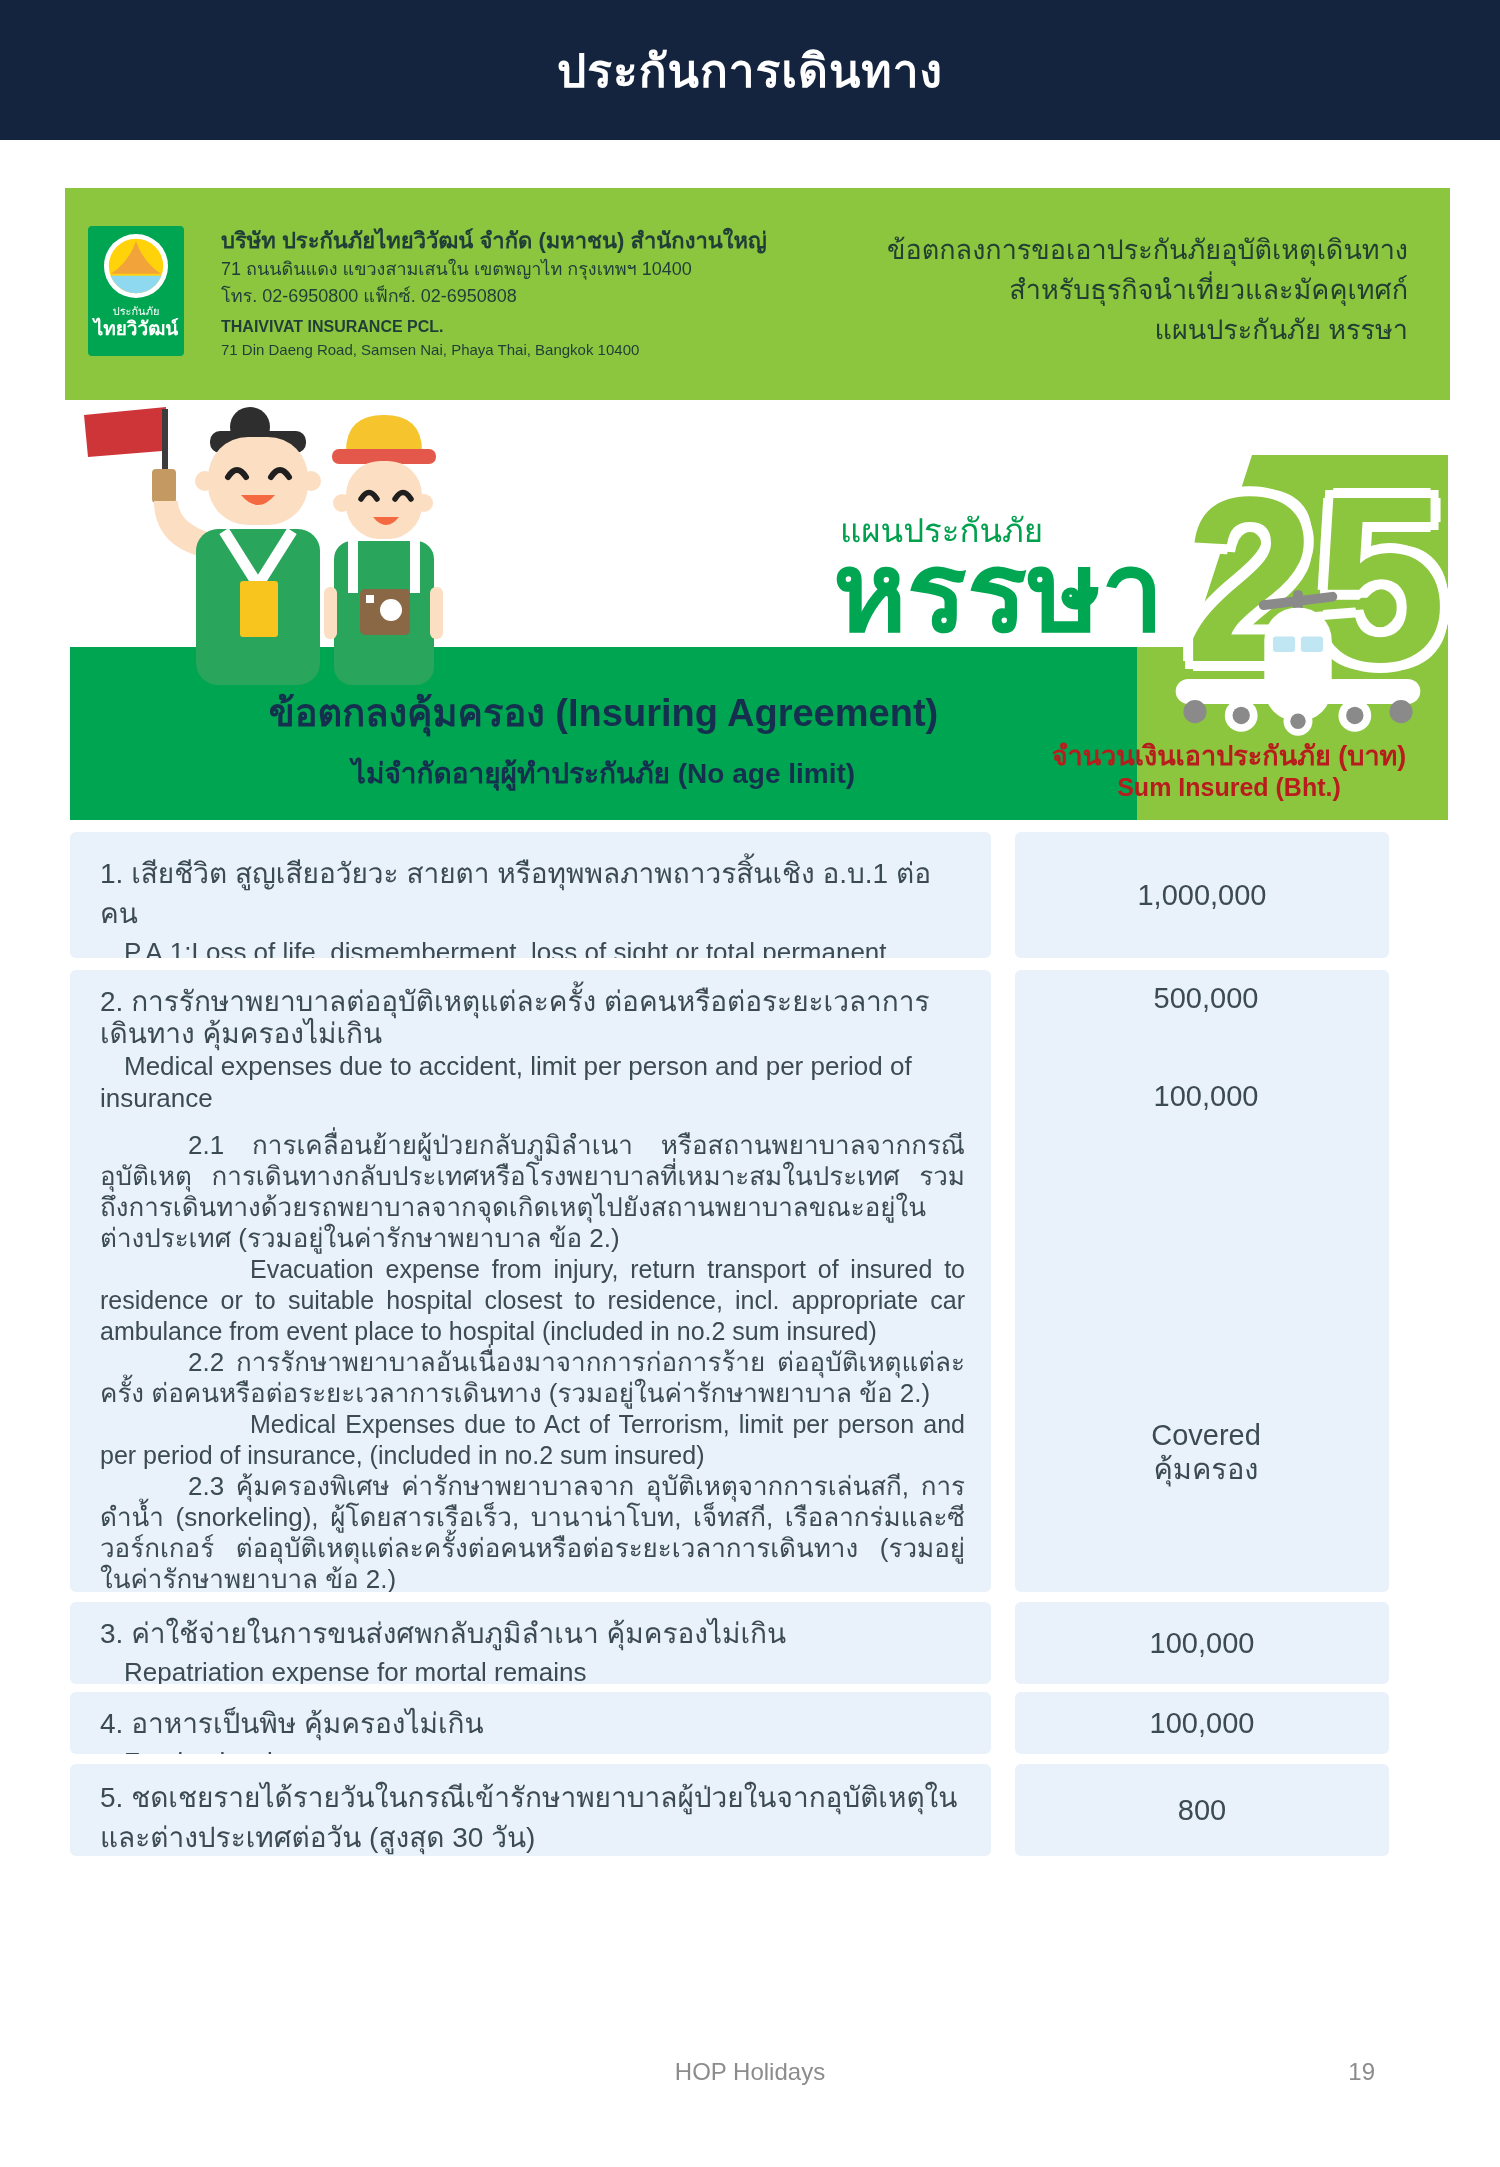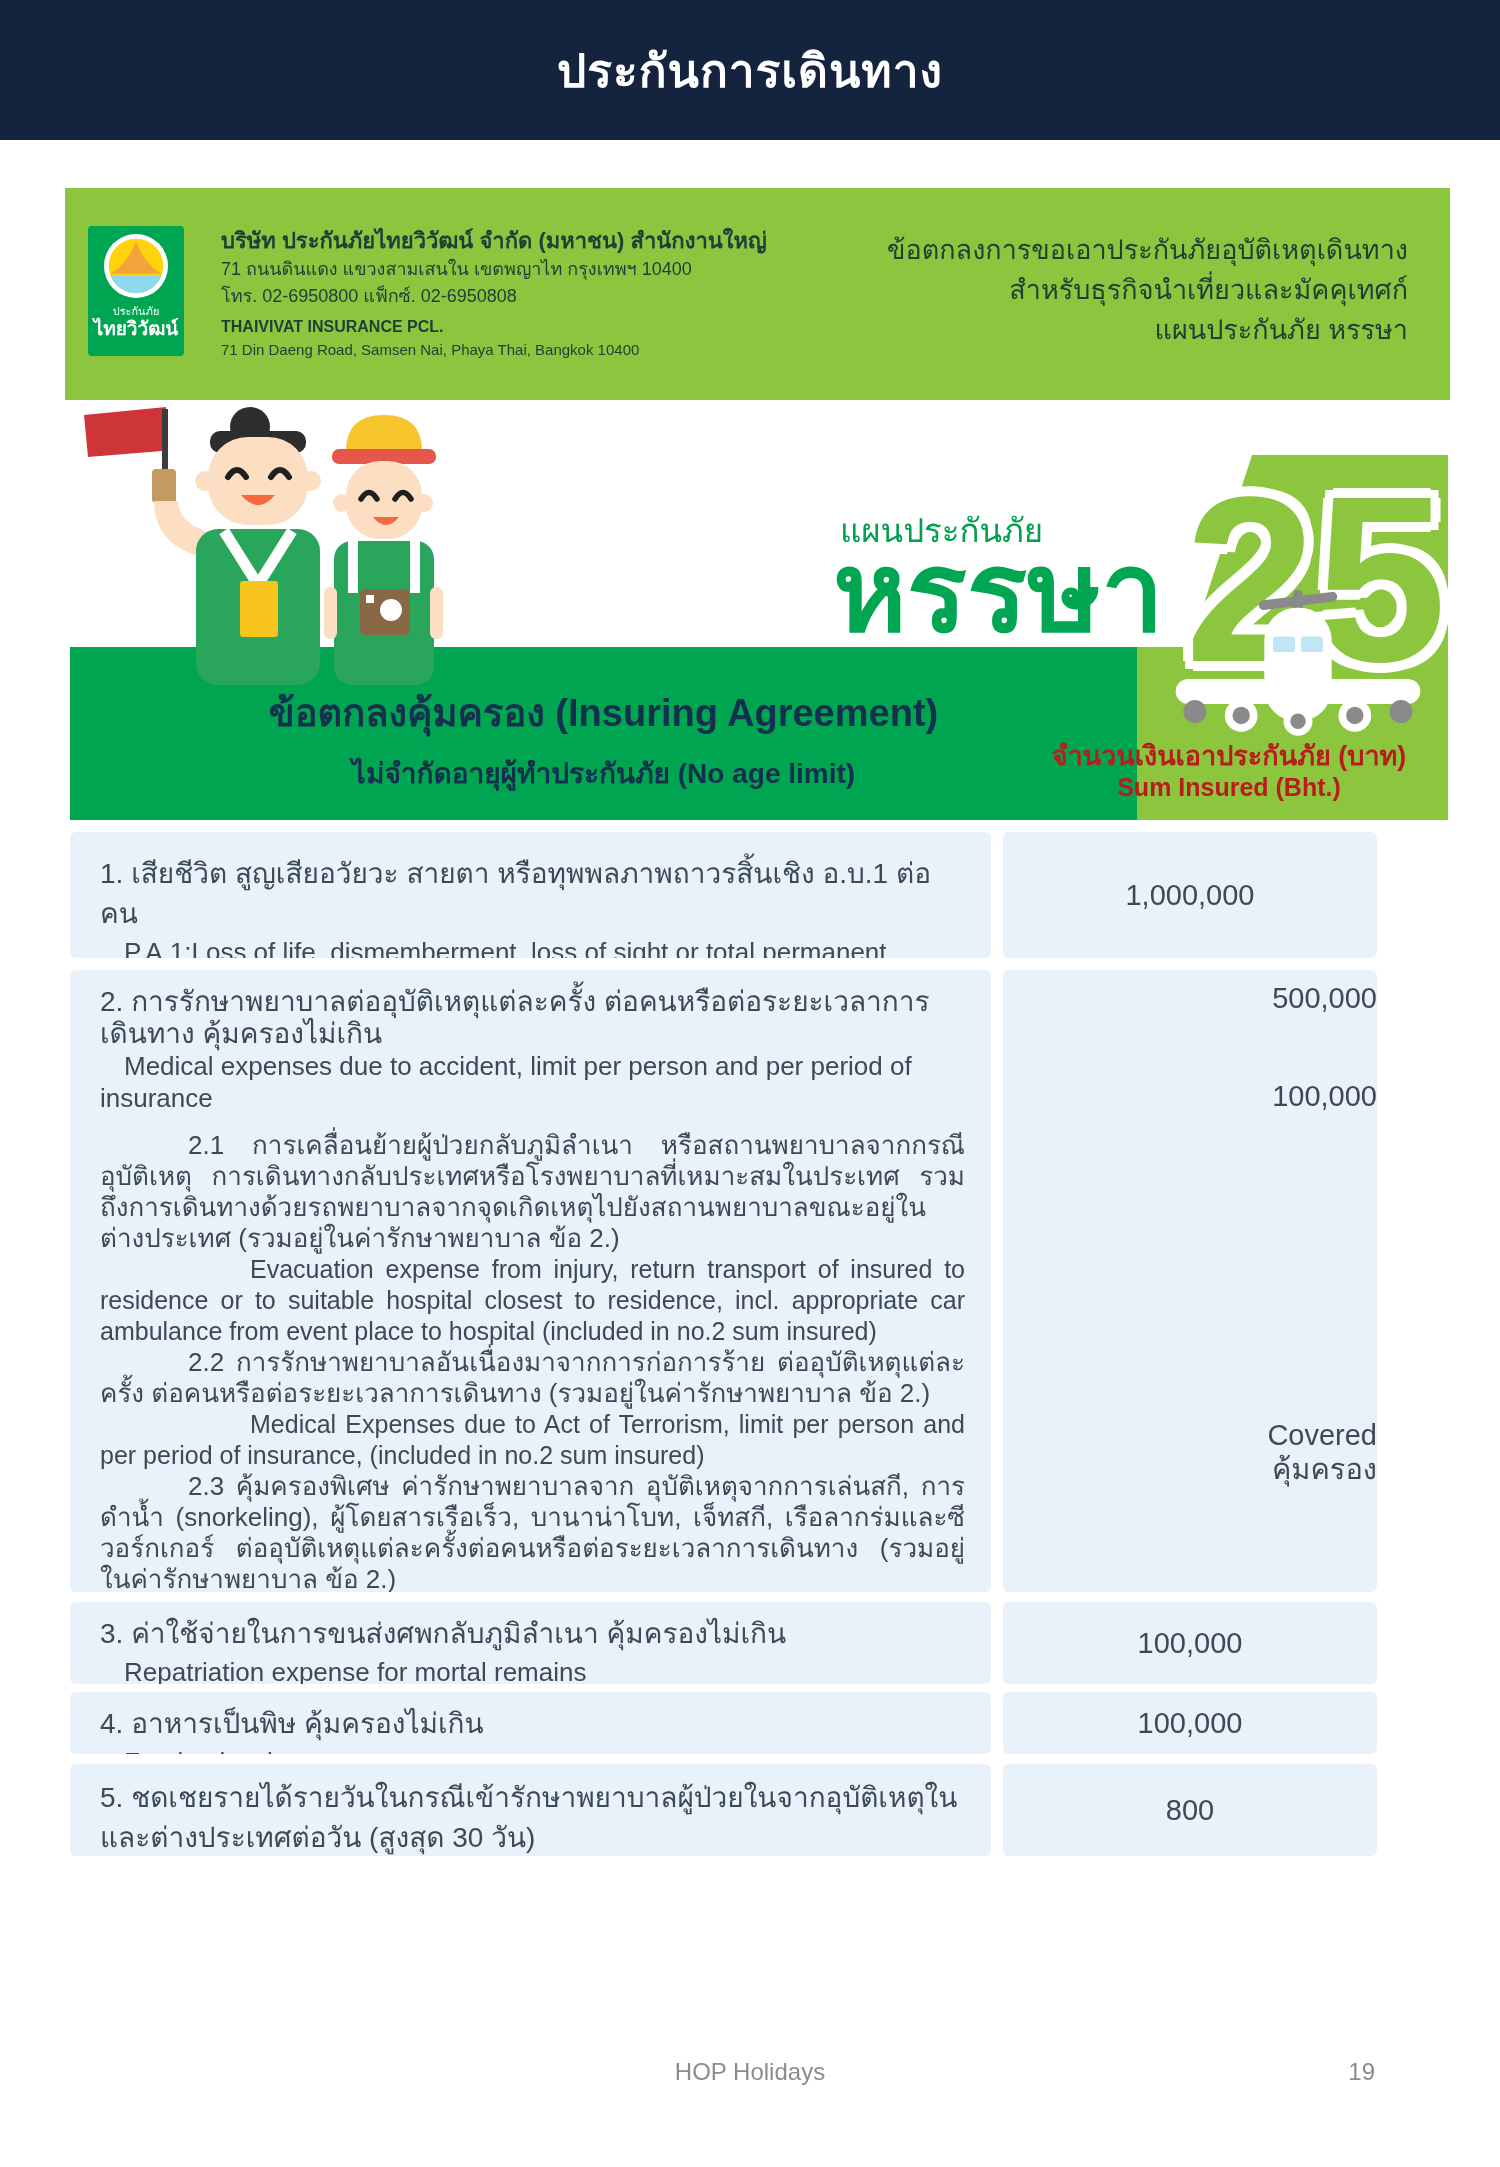--- a/index.html
+++ b/index.html
@@ -48,39 +48,39 @@
   
   .tbl-header{position:absolute;left:70px;top:647px;width:1067px;height:173px;background:#00A551;
      display:flex;flex-direction:column;align-items:center;justify-content:center;gap:8px;padding-top:10px;box-sizing:border-box;z-index:2;}
   .tbl-header .h1{font-size:38px;font-weight:bold;color:#152F4F;}
   .tbl-header .h2{font-size:28px;font-weight:bold;color:#152F4F;}
 
   
   .trow{position:absolute;left:70px;width:1374px;display:flex;}
   .cell-l{width:921px;background:#E9F2FA;border-radius:6px;box-sizing:border-box;
           padding:22px 26px 0 30px;color:#3C4A53;overflow:hidden;}
-  .cell-r{width:374px;margin-left:12px;background:#E9F2FA;border-radius:6px;
+  .cell-r{width:374px;margin-left:24px;background:#E9F2FA;border-radius:6px;
           display:flex;align-items:center;justify-content:center;position:relative;
           font-size:29px;color:#3C4A53;}
   .row1{top:832px;height:126px;}
   .row2{top:970px;height:622px;}
   .row3{top:1602px;height:82px;}
   .row4{top:1692px;height:62px;}
   .row5{top:1764px;height:92px;}
   .row3 .cell-l,.row4 .cell-l{padding-top:12px;}
   .row5 .cell-l{padding-top:14px;}
   .cell-l p{margin:0;}
   .th-line{font-size:28px;line-height:40px;}
   .en-line{font-size:26px;line-height:36px;text-indent:24px;}
   .row2 .cell-l{padding-top:16px;}
   .row2 .th-line{line-height:32px;}
   .row2 .en-line{line-height:32px;margin-bottom:16px;}
   .sub-th{font-size:26px;line-height:31px;text-align:justify;text-indent:88px;}
   .sub-en{font-size:25px;line-height:31px;text-align:justify;text-indent:150px;}
-  .amt{position:absolute;left:8px;right:0;text-align:right;}
+  .amt{position:absolute;left:8px;right:0;text-align:center;}
   .amt-a{top:12px;} .amt-b{top:110px;} .amt-c{top:330px;}
   .amt-d{top:448px;line-height:34px;} 
 
   
   .footer-brand{position:absolute;left:0;top:2058px;width:1500px;text-align:center;
                 font-size:24px;color:#8C8C8C;}
   .footer-page{position:absolute;right:125px;top:2058px;font-size:24px;color:#8C8C8C;}
 </style>
 </head>
 <body>

